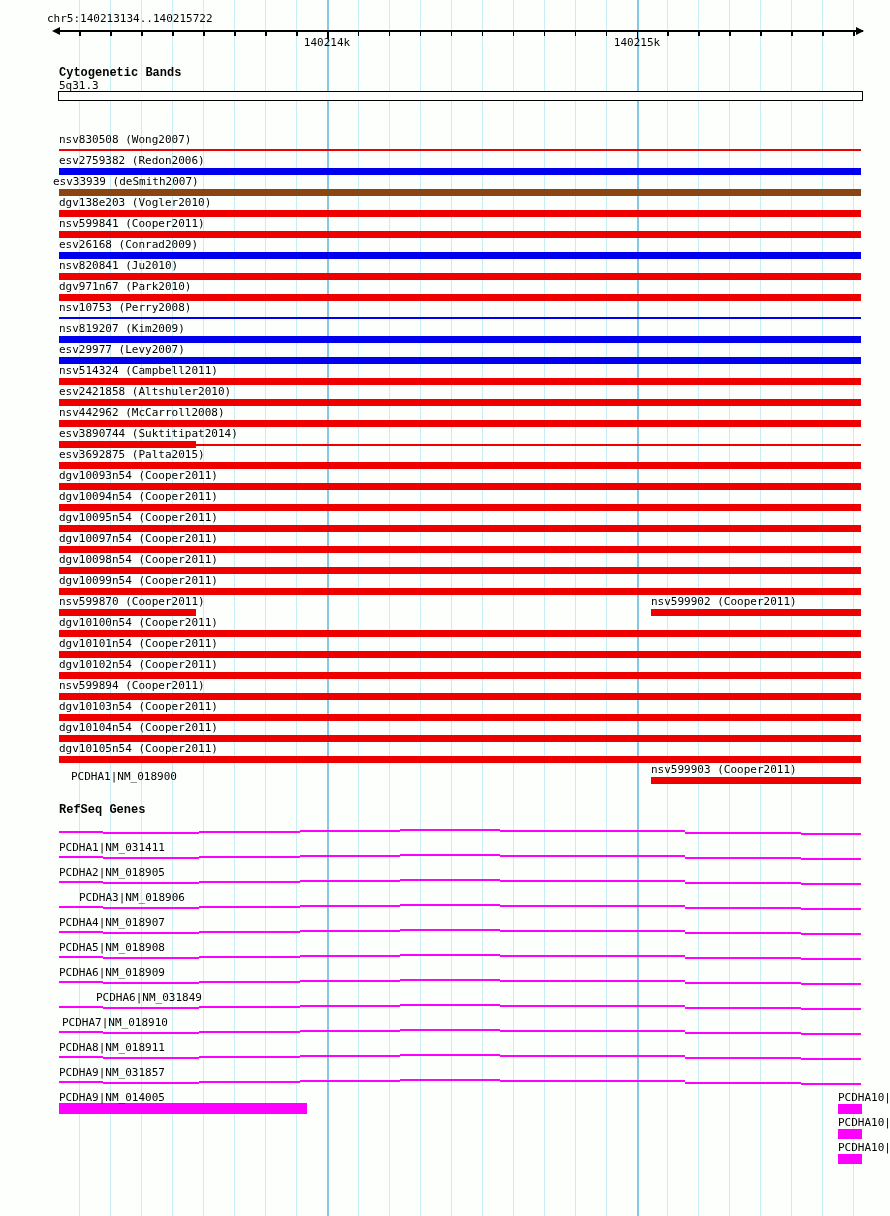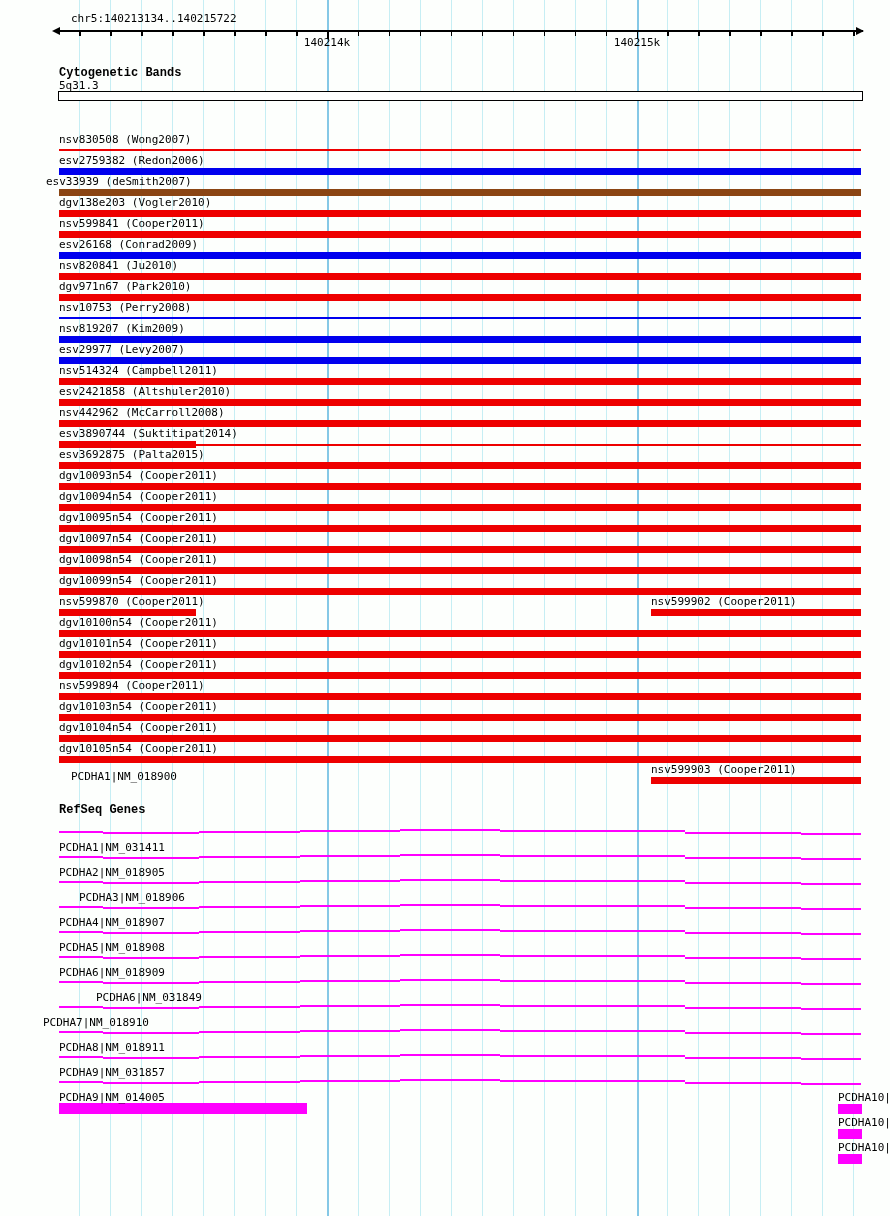--- a/index.html
+++ b/index.html
@@ -46,21 +46,21 @@
       <div class="gridline major" style="left: 636.5px; background: rgb(133, 200, 230);"></div>
       <div class="gridline" style="left: 667.45px; background: rgb(198, 238, 244);"></div>
       <div class="gridline" style="left: 698.4px; background: rgb(198, 238, 244);"></div>
       <div class="gridline" style="left: 729.35px; background: rgb(198, 238, 244);"></div>
       <div class="gridline" style="left: 760.3px; background: rgb(198, 238, 244);"></div>
       <div class="gridline" style="left: 791.25px; background: rgb(198, 238, 244);"></div>
       <div class="gridline" style="left: 822.2px; background: rgb(198, 238, 244);"></div>
       <div class="gridline" style="left: 853.15px; background: rgb(198, 238, 244);"></div>
     </div>
 
-  <div class="lbl" style="left:71px;top:13px;">chr5:140213134..140215722</div>
+  <div class="lbl" style="left:47px;top:13px;">chr5:140213134..140215722</div>
 
   <div id="ruler">
     <div class="ruler-line" style="left:57px;top:30px;width:806px;"></div>
     <div class="arrow left" style="left:52px;top:27px;"></div>
     <div class="arrow right" style="left:856px;top:27px;"></div>
   <div class="tick" style="left: 79.4px; top: 31px; height: 5px;"></div>
       <div class="tick" style="left: 110.35px; top: 31px; height: 5px;"></div>
       <div class="tick" style="left: 141.3px; top: 31px; height: 5px;"></div>
       <div class="tick" style="left: 172.25px; top: 31px; height: 5px;"></div>
       <div class="tick" style="left: 203.2px; top: 31px; height: 5px;"></div>
@@ -91,21 +91,21 @@
 
   <div class="sec-title t12" style="left:59px;top:67px;">Cytogenetic Bands</div>
   <div class="lbl" style="left:59px;top:80px;">5q31.3</div>
   <div class="band-rect" style="left:58px;top:91px;width:805px;height:10px;"></div>
 
   <div id="dgv-rows">
       <div class="lbl" style="left: 59px; top: 134px;">nsv830508 (Wong2007)</div>
       <div class="bar" style="left: 59px; top: 149px; width: 802px; height: 2px; background: rgb(238, 0, 0);"></div>
       <div class="lbl" style="left: 59px; top: 155px;">esv2759382 (Redon2006)</div>
       <div class="bar" style="left: 59px; top: 168px; width: 802px; height: 7px; background: rgb(0, 0, 238);"></div>
-      <div class="lbl" style="left: 46px; top: 176px;">esv33939 (deSmith2007)</div>
+      <div class="lbl" style="left: 53px; top: 176px;">esv33939 (deSmith2007)</div>
       <div class="bar" style="left: 59px; top: 189px; width: 802px; height: 7px; background: rgb(139, 69, 19);"></div>
       <div class="lbl" style="left: 59px; top: 197px;">dgv138e203 (Vogler2010)</div>
       <div class="bar" style="left: 59px; top: 210px; width: 802px; height: 7px; background: rgb(238, 0, 0);"></div>
       <div class="lbl" style="left: 59px; top: 218px;">nsv599841 (Cooper2011)</div>
       <div class="bar" style="left: 59px; top: 231px; width: 802px; height: 7px; background: rgb(238, 0, 0);"></div>
       <div class="lbl" style="left: 59px; top: 239px;">esv26168 (Conrad2009)</div>
       <div class="bar" style="left: 59px; top: 252px; width: 802px; height: 7px; background: rgb(0, 0, 238);"></div>
       <div class="lbl" style="left: 59px; top: 260px;">nsv820841 (Ju2010)</div>
       <div class="bar" style="left: 59px; top: 273px; width: 802px; height: 7px; background: rgb(238, 0, 0);"></div>
       <div class="lbl" style="left: 59px; top: 281px;">dgv971n67 (Park2010)</div>
@@ -228,21 +228,21 @@
       <div class="bar" style="left: 800.85px; top: 983px; width: 60.15px; height: 1.5px; background: rgb(255, 0, 255);"></div>
       <div class="lbl" style="left: 59px; top: 992px; margin-left: 37px;">PCDHA6|NM_031849</div>
       <div class="bar" style="left: 59px; top: 1006px; width: 44.11px; height: 1.5px; background: rgb(255, 0, 255);"></div>
       <div class="bar" style="left: 103.11px; top: 1007px; width: 96.24px; height: 1.5px; background: rgb(255, 0, 255);"></div>
       <div class="bar" style="left: 199.35px; top: 1006px; width: 100.25px; height: 1.5px; background: rgb(255, 0, 255);"></div>
       <div class="bar" style="left: 299.6px; top: 1005px; width: 100.25px; height: 1.5px; background: rgb(255, 0, 255);"></div>
       <div class="bar" style="left: 399.85px; top: 1004px; width: 100.25px; height: 1.5px; background: rgb(255, 0, 255);"></div>
       <div class="bar" style="left: 500.1px; top: 1005px; width: 184.46px; height: 1.5px; background: rgb(255, 0, 255);"></div>
       <div class="bar" style="left: 684.56px; top: 1007px; width: 116.29px; height: 1.5px; background: rgb(255, 0, 255);"></div>
       <div class="bar" style="left: 800.85px; top: 1008px; width: 60.15px; height: 1.5px; background: rgb(255, 0, 255);"></div>
-      <div class="lbl" style="left: 43px; top: 1017px;">PCDHA7|NM_018910</div>
+      <div class="lbl" style="left: 62px; top: 1017px;">PCDHA7|NM_018910</div>
       <div class="bar" style="left: 59px; top: 1031px; width: 44.11px; height: 1.5px; background: rgb(255, 0, 255);"></div>
       <div class="bar" style="left: 103.11px; top: 1032px; width: 96.24px; height: 1.5px; background: rgb(255, 0, 255);"></div>
       <div class="bar" style="left: 199.35px; top: 1031px; width: 100.25px; height: 1.5px; background: rgb(255, 0, 255);"></div>
       <div class="bar" style="left: 299.6px; top: 1030px; width: 100.25px; height: 1.5px; background: rgb(255, 0, 255);"></div>
       <div class="bar" style="left: 399.85px; top: 1029px; width: 100.25px; height: 1.5px; background: rgb(255, 0, 255);"></div>
       <div class="bar" style="left: 500.1px; top: 1030px; width: 184.46px; height: 1.5px; background: rgb(255, 0, 255);"></div>
       <div class="bar" style="left: 684.56px; top: 1032px; width: 116.29px; height: 1.5px; background: rgb(255, 0, 255);"></div>
       <div class="bar" style="left: 800.85px; top: 1033px; width: 60.15px; height: 1.5px; background: rgb(255, 0, 255);"></div>
       <div class="lbl" style="left: 59px; top: 1042px;">PCDHA8|NM_018911</div>
       <div class="bar" style="left: 59px; top: 1056px; width: 44.11px; height: 1.5px; background: rgb(255, 0, 255);"></div>

